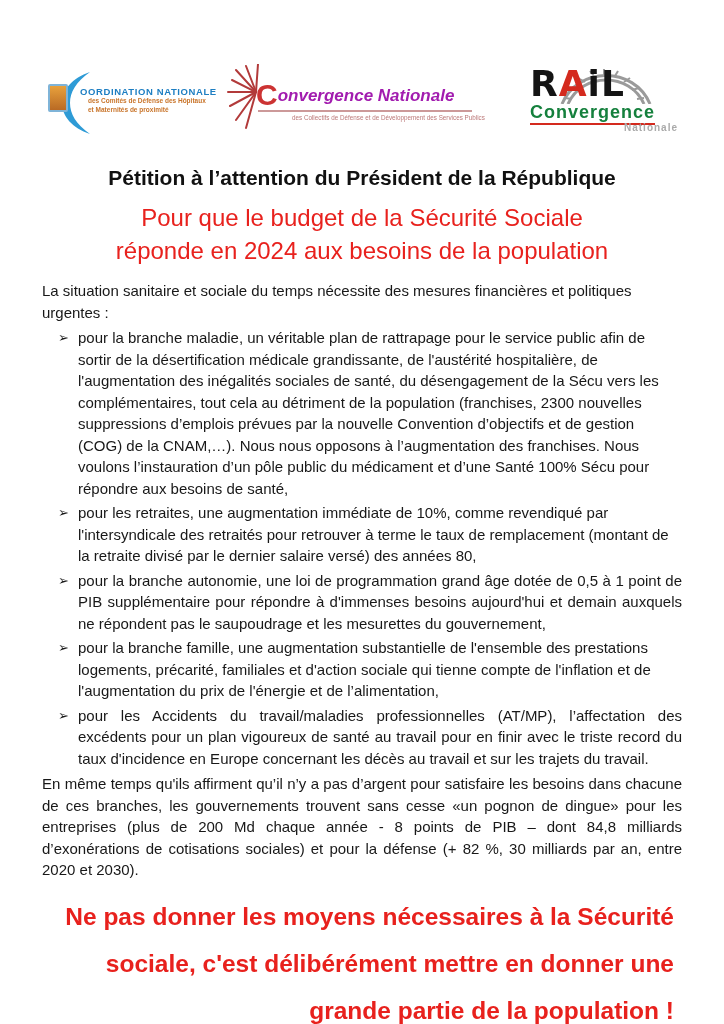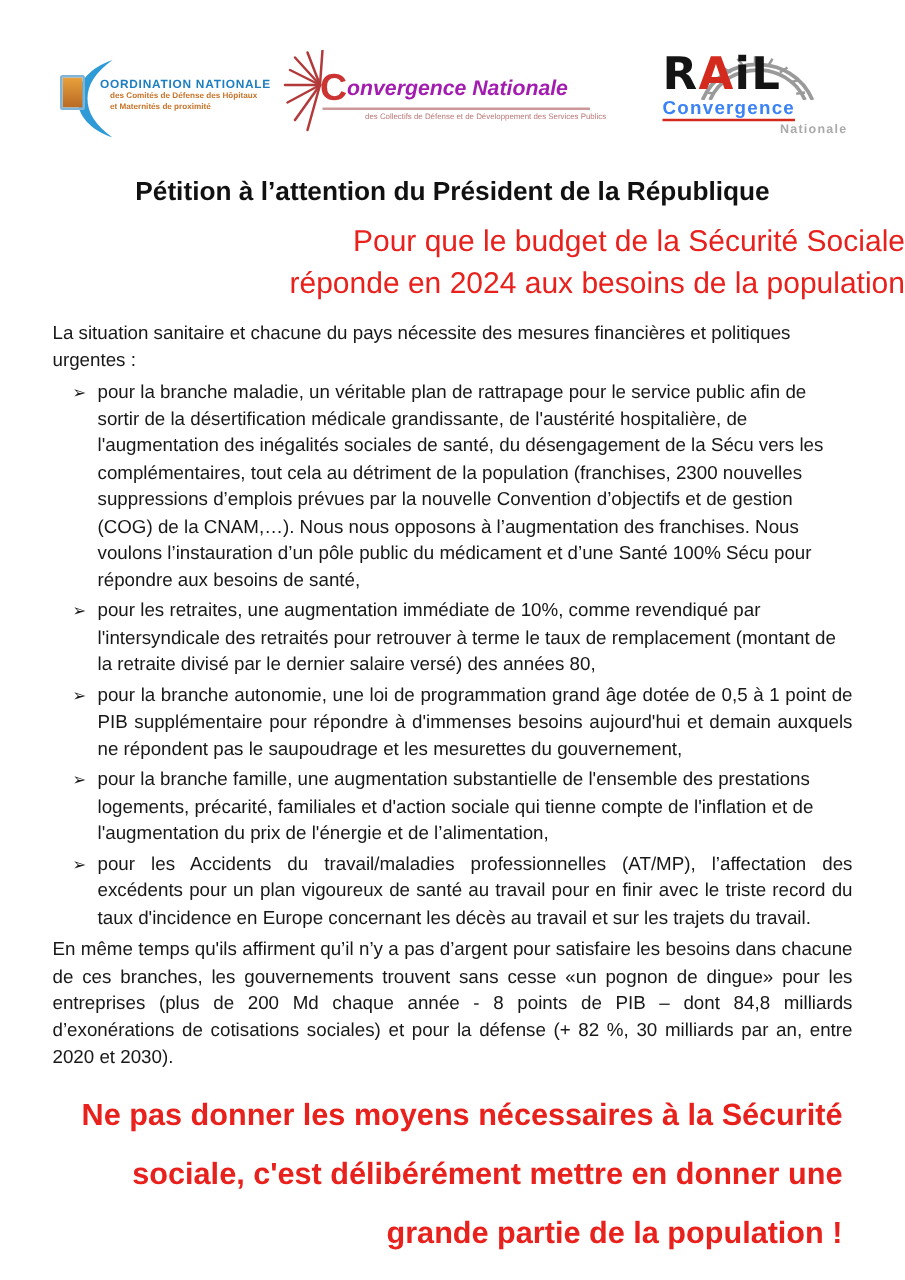--- a/index.html
+++ b/index.html
@@ -11,21 +11,21 @@
     --ink:#181818;
   }
   html,body{margin:0;padding:0;background:#d8d8d8;}
   .page{
     width:724px;height:1024px;background:#ffffff;position:relative;
     margin:0 auto;font-family:"Liberation Sans",sans-serif;color:var(--ink);
     overflow:hidden;box-sizing:border-box;
   }
 
   
-  .header{position:relative;height:128px;}
+  .header{position:relative;height:128px;margin-top:24px;}
   .logo{position:absolute;}
 
   
   .logo-cn{left:42px;top:48px;width:170px;height:62px;}
   .cn-crescent{position:absolute;left:18px;top:0;width:52px;height:62px;}
   .cn-pictogram{
     position:absolute;left:6px;top:12px;width:16px;height:24px;
     background:linear-gradient(#e8a13c,#b96a24);
     border:2px solid #7fb4d8;border-radius:2px;
   }
@@ -41,31 +41,31 @@
   .conv-rest{font-size:17px;font-weight:bold;color:#a21caf;font-style:italic;}
   .conv-rule{position:absolute;left:32px;top:46px;width:214px;height:2px;background:#c99;}
   .conv-sub{position:absolute;left:66px;top:50px;font-size:6.3px;color:#b77;white-space:nowrap;}
 
   
   .logo-rail{left:524px;top:34px;width:160px;height:80px;}
   .rail-arch{position:absolute;left:34px;top:0;width:96px;height:46px;}
   .rail-word{position:absolute;left:6px;top:8px;font-size:36px;font-weight:bold;
     font-family:"DejaVu Sans",sans-serif;letter-spacing:1px;color:#141414;line-height:36px;}
   .rail-a{color:#d42a1e;}
-  .rail-conv{position:absolute;left:6px;top:44px;font-size:15px;font-weight:bold;color:#3b82f6;
+  .rail-conv{position:absolute;left:6px;top:44px;font-size:18px;font-weight:bold;color:#15803d;
     border-bottom:2px solid #d42a1e;letter-spacing:1px;}
   .rail-nat{position:absolute;right:6px;top:64px;font-size:10px;font-weight:bold;color:#aaa;letter-spacing:1px;}
 
   
   .doc-title{
     text-align:center;font-size:21px;font-weight:bold;color:#111;
     margin:14px 40px 0;
   }
   .doc-subtitle{
-    text-align:right;color:var(--red);font-size:24px;line-height:33px;
+    text-align:center;color:var(--red);font-size:24px;line-height:33px;
     margin-top:11px;
   }
 
   
   .body-text{margin:13px 42px 0;font-size:15px;line-height:21.5px;}
   .intro{margin:0 0 4px 0;}
   ul.demands{list-style:none;margin:4px 0 0 0;padding:0 0 0 20px;}
   ul.demands li{position:relative;padding-left:16px;margin:0 0 3px 0;}
   ul.demands li .marker{position:absolute;left:-4px;top:0;font-size:13px;}
   ul.demands li.justify{text-align:justify;}
@@ -141,21 +141,21 @@
   </div>
 
   <div class="doc-title">Pétition à l’attention du Président de la République</div>
 
   <div class="doc-subtitle">
     <div>Pour que le budget de la Sécurité Sociale</div>
     <div>réponde en 2024 aux besoins de la population</div>
   </div>
 
   <div class="body-text">
-    <p class="intro">La situation sanitaire et chacune du pays nécessite des mesures financières et politiques urgentes :</p>
+    <p class="intro">La situation sanitaire et sociale du temps nécessite des mesures financières et politiques urgentes :</p>
 
     <ul class="demands">
         <li><span class="marker">➢</span><span>pour la branche maladie,  un véritable plan de rattrapage pour le service public afin de sortir de la désertification médicale grandissante, de l'austérité hospitalière, de l'augmentation des inégalités sociales de santé, du désengagement de la Sécu vers les complémentaires,  tout cela au détriment de la population (franchises, 2300 nouvelles suppressions d’emplois prévues par la nouvelle Convention d’objectifs et de gestion (COG) de la CNAM,…). Nous nous opposons à l’augmentation des franchises. Nous voulons l’instauration d’un pôle public du médicament et d’une Santé 100% Sécu pour répondre aux besoins de santé,</span></li>
         <li><span class="marker">➢</span><span>pour les retraites, une augmentation immédiate de 10%, comme revendiqué par l'intersyndicale des retraités pour retrouver à terme le taux de remplacement (montant de la retraite divisé par le dernier salaire versé) des années 80,</span></li>
         <li class="justify"><span class="marker">➢</span><span>pour la branche autonomie, une loi de programmation grand âge dotée de 0,5 à 1 point de PIB supplémentaire pour répondre à d'immenses besoins aujourd'hui et demain auxquels ne répondent pas le saupoudrage et les mesurettes du gouvernement,</span></li>
         <li><span class="marker">➢</span><span>pour la branche famille, une augmentation substantielle de l'ensemble des prestations logements, précarité, familiales et d'action sociale qui tienne compte de l'inflation et de l'augmentation du prix de l'énergie et de l’alimentation,</span></li>
         <li class="justify"><span class="marker">➢</span><span>pour les Accidents du travail/maladies professionnelles (AT/MP), l’affectation des excédents pour un plan vigoureux de  santé au travail pour en finir avec le triste record du taux d'incidence en Europe concernant les décès au travail et sur les trajets du travail.</span></li>
       </ul>
 
     <p class="closing">En même temps qu'ils affirment qu’il n’y a pas d’argent pour satisfaire les besoins dans chacune de ces branches, les gouvernements trouvent sans cesse «un pognon de dingue» pour les entreprises (plus de 200 Md chaque année - 8 points de PIB – dont 84,8 milliards d’exonérations de cotisations sociales) et pour la défense (+ 82 %, 30 milliards par an, entre 2020 et 2030).</p>

